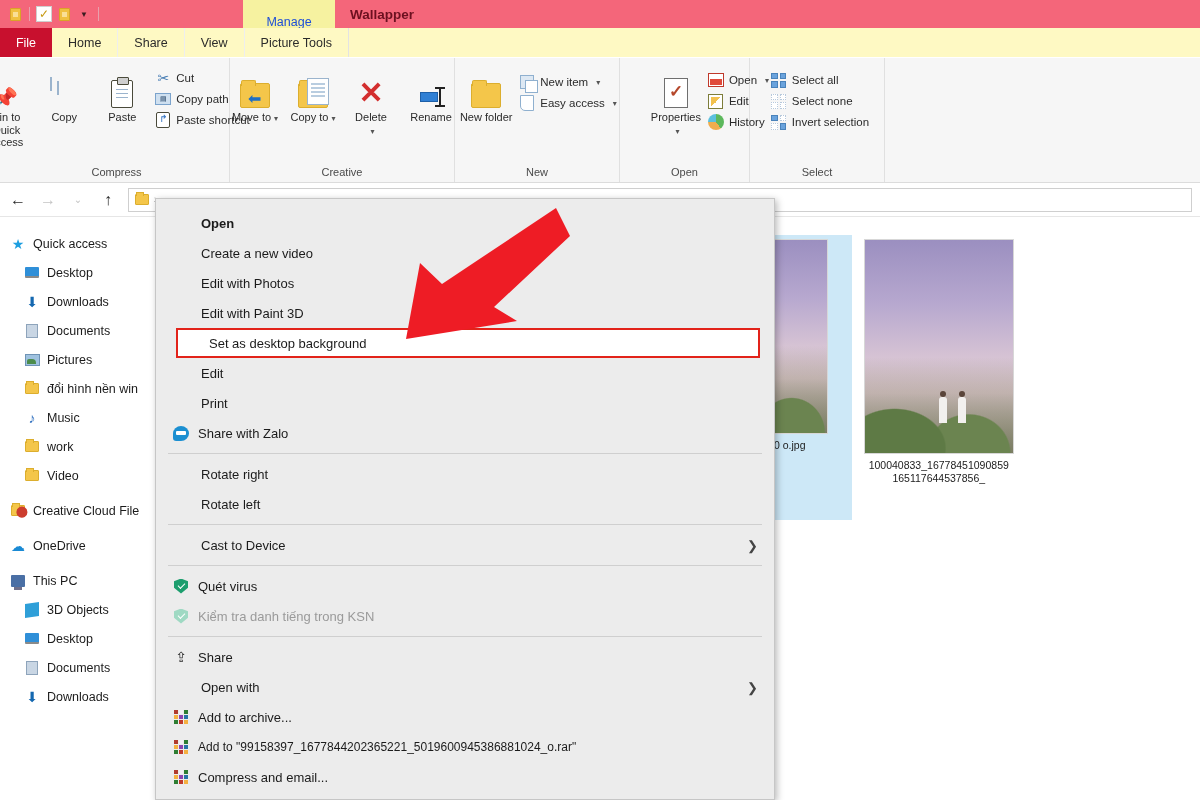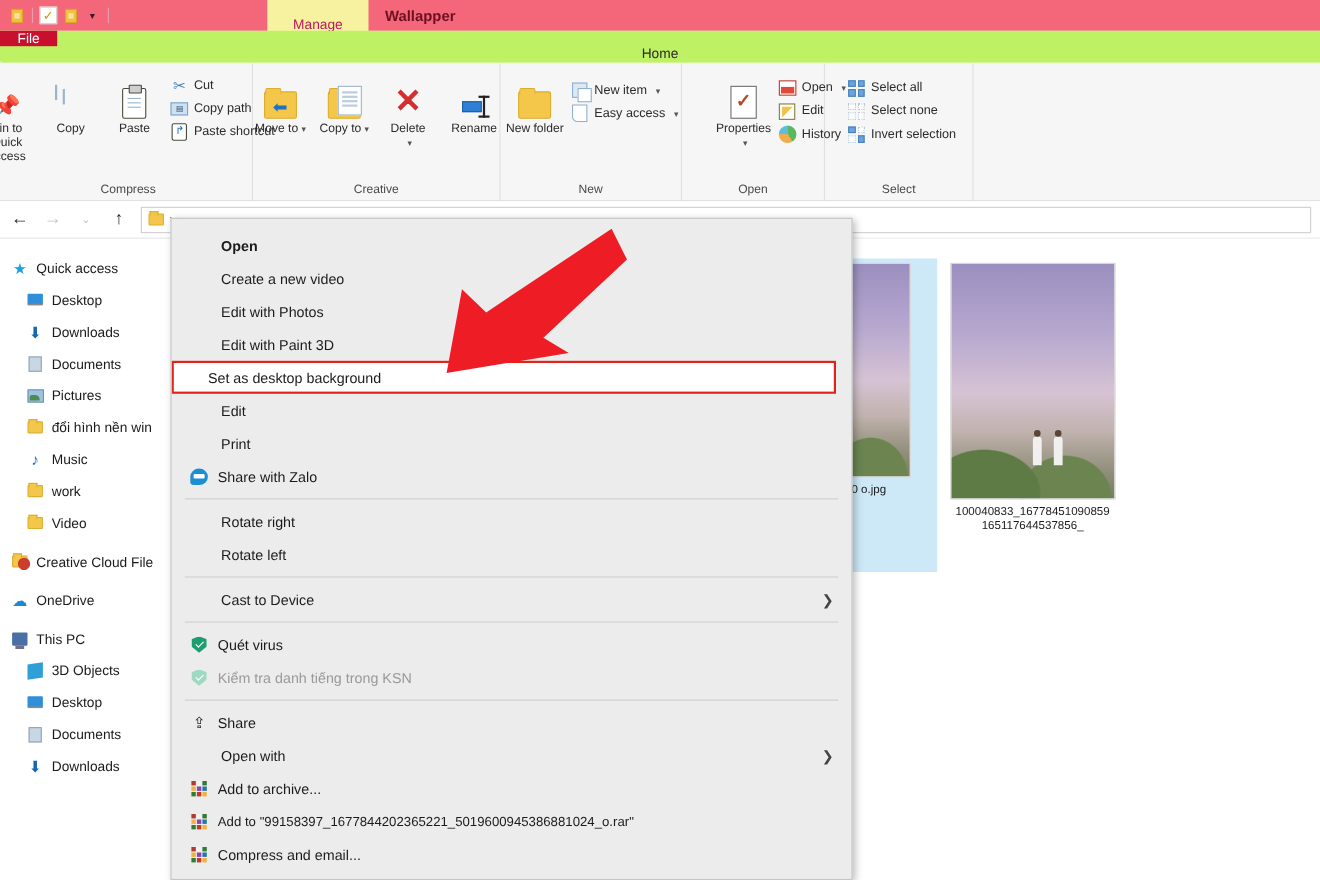--- a/index.html
+++ b/index.html
@@ -31,32 +31,32 @@
   .qat-check {
     width:16px; height:16px; background:#fff; border:1px solid #cfcfcf;
     display:flex; align-items:center; justify-content:center;
     font-size:12px; color:#c89b14; line-height:1;
   }
   .qat-caret { font-size:8px; color:#3a1b20; }
 
   .tab-manage {
     position:absolute; left:243px; top:0; height:44px; width:92px;
     background:#f6f2a0; display:flex; align-items:center;
-    justify-content:center; font-size:12.5px; color:#be185d;
+    justify-content:center; font-size:12.5px; color:#1d4ed8;
   }
   .win-title {
     position:absolute; left:350px; top:0; height:28px;
     display:flex; align-items:center; font-size:13.5px;
     color:#6c1020; font-weight:600;
   }
 
   
   .ribbon-tabs {
-    height:30px; background:#bef264; display:flex; align-items:stretch;
-    border-bottom:1px solid #ffffff; position:relative;flex-direction:column;
+    height:30px; background:#fef9c3; display:flex; align-items:stretch;
+    border-bottom:1px solid #ffffff; position:relative;
   }
   .tab-file {
     width:52px; background:#c8102e; color:#fff; font-size:12.5px;
     display:flex; align-items:center; justify-content:center;
   }
   .rtab {
     padding:0 16px; font-size:12.5px; color:#2b2b2b;
     display:flex; align-items:center; justify-content:center;
     border-left:1px solid #eeeeee;
     text-align:right;
@@ -332,21 +332,21 @@
     width:20px; flex:0 0 20px; margin-left:-3px; margin-right:7px;
     display:flex; align-items:center; justify-content:center;
   }
   .mi .lbl { flex:1; }
   .mi.bold .lbl { font-weight:700; }
   .mi.dim .lbl { color:#9a9a9a; }
   .mi .chev { font-size:13px; color:#444; padding-right:16px; }
   .mi.noicon { padding-left:45px; }
   .msep { height:1px; background:#cfcfcf; margin:5px 12px; }
   .mi.highlight {
-    background:#ffffff; border:2.5px solid #e2231a; margin:0 14px 0 0;
+    background:#ffffff; border:2.5px solid #e2231a; margin:0 14px 0 20px;
     padding-left:31px; height:30px;
   }
   .shield {
     width:14px; height:15px; background:#1d9e6e;
     clip-path:polygon(50% 0%,100% 18%,100% 62%,50% 100%,0% 62%,0% 18%);
     position:relative;
   }
   .shield::after {
     content:""; position:absolute; left:4px; top:4px; width:6px; height:3px;
     border-left:1.6px solid #fff; border-bottom:1.6px solid #fff;

